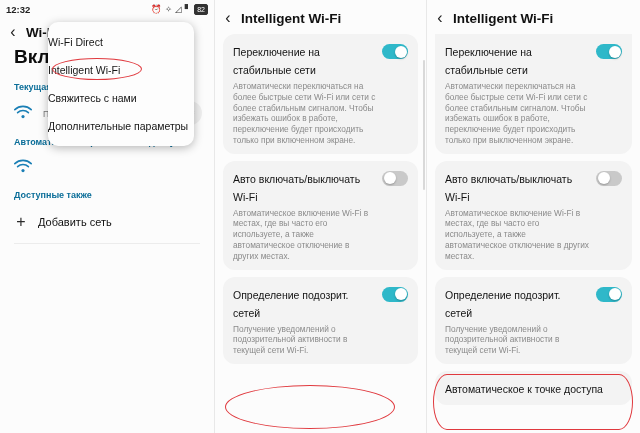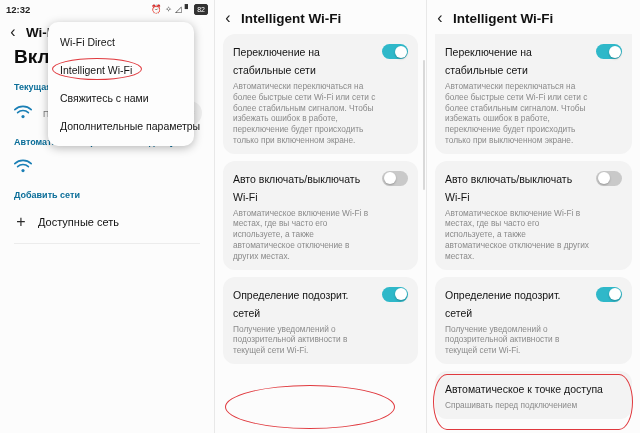--- a/index.html
+++ b/index.html
@@ -128,21 +128,21 @@
     width: 146px;
     background: #fdfdfd;
     border-radius: 10px;
     box-shadow: 0 2px 10px rgba(0,0,0,0.28);
     padding: 6px 0;
     z-index: 30;
   }
   .menu-item {
     font-size: 10.5px;
     color: #151515;
-    padding: 8px 12px;
+    padding: 8px 0;
     white-space: nowrap;
     cursor: pointer;
   }
   .menu-item.highlighted {
     position: relative;
   }
   .ellipse-menu {
     position: absolute;
     left: 52px;
     top: 58px;
@@ -281,24 +281,24 @@
       <span class="wifi-ico">
         <svg width="20" height="16" viewBox="0 0 20 16">
           <path d="M10 13.2a1.6 1.6 0 100-3.2 1.6 1.6 0 000 3.2z" fill="#1a7fb5"></path>
           <path d="M4.6 7.6a8 8 0 0110.8 0" stroke="#1a7fb5" stroke-width="1.6" fill="none" stroke-linecap="round"></path>
           <path d="M1.8 4.6a12 12 0 0116.4 0" stroke="#1a7fb5" stroke-width="1.6" fill="none" stroke-linecap="round"></path>
         </svg>
       </span>
       <span class="wifi-text"></span>
     </div>
 
-    <div class="sec-label">Добавить сети</div>
+    <div class="sec-label">Доступные также</div>
     <div class="add-row">
       <span class="plus">+</span>
-      <span class="add-label">Доступные сеть</span>
+      <span class="add-label">Добавить сеть</span>
     </div>
     <div class="divider"></div>
 
     <div class="menu">
       <div class="menu-item">Wi-Fi Direct</div>
       <div class="menu-item highlighted">Intelligent Wi-Fi</div>
       <div class="menu-item">Свяжитесь с нами</div>
       <div class="menu-item">Дополнительные параметры</div>
     </div>
     <div class="ellipse-menu"></div>
@@ -383,21 +383,20 @@
           <div class="t-desc">Получение уведомлений о подозрительной активности в текущей сети Wi-Fi.</div>
         </span>
         <span class="toggle on">
             <span class="knob"></span>
           </span>
       </div>
 
       <div class="card">
         <span class="txt">
           <span class="t-title">Автоматическое к точке доступа</span>
-          <div class="t-desc">Спрашивать перед подключением</div>
         </span>
       </div>
 
     </div>
 
     <div class="ellipse-cl"></div>
   </div>
 
 </div>
 

